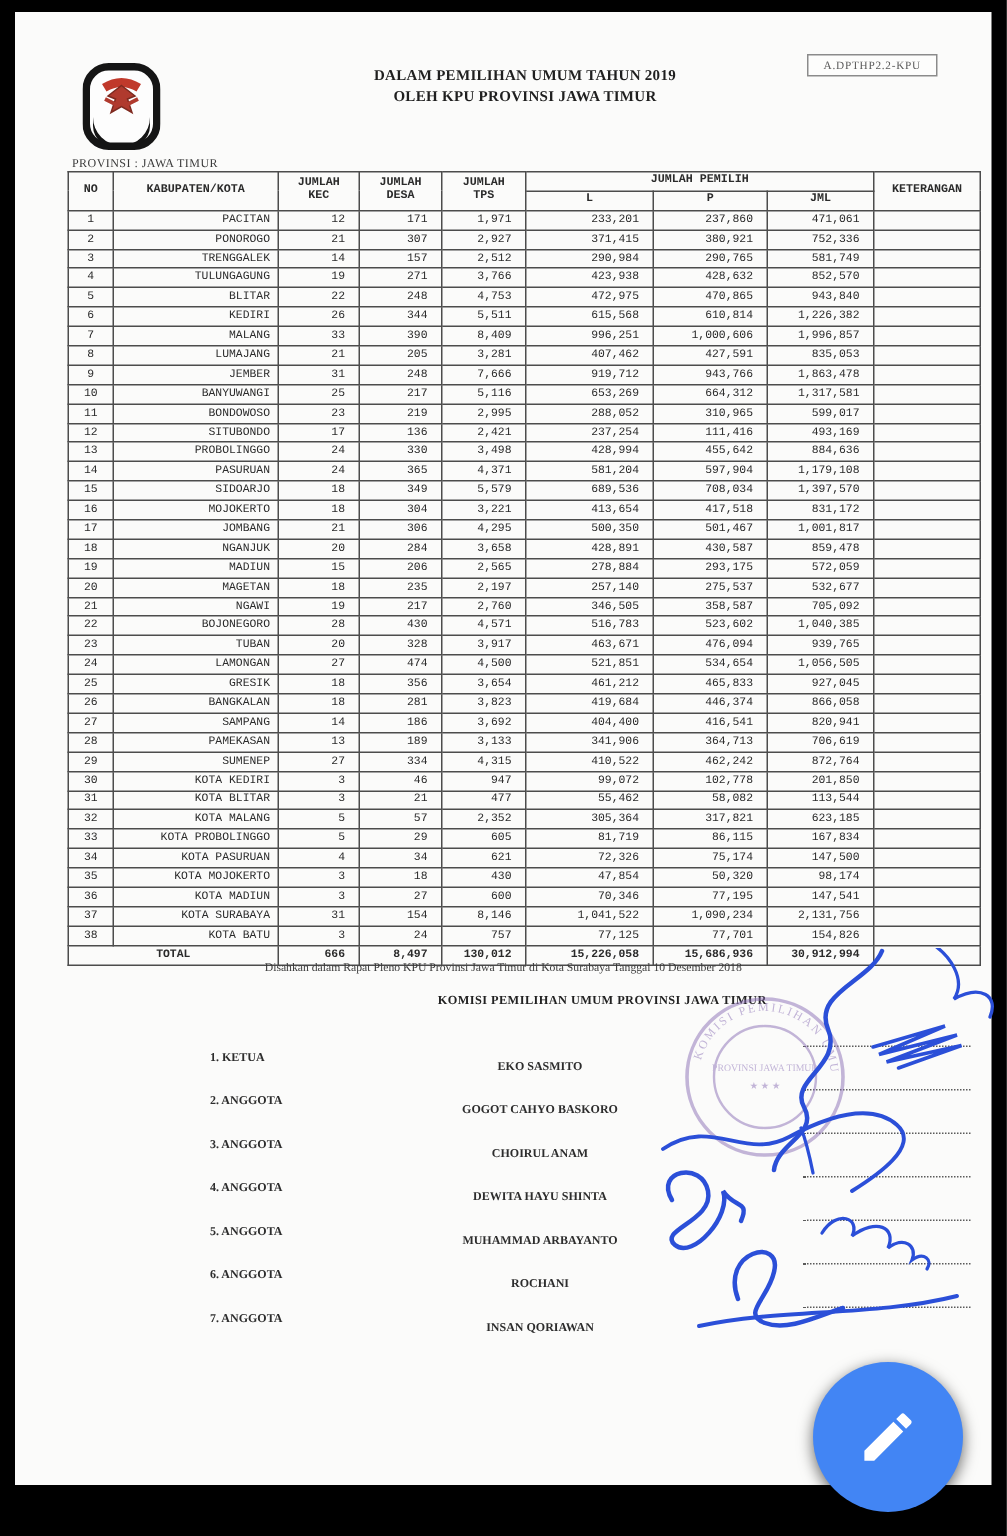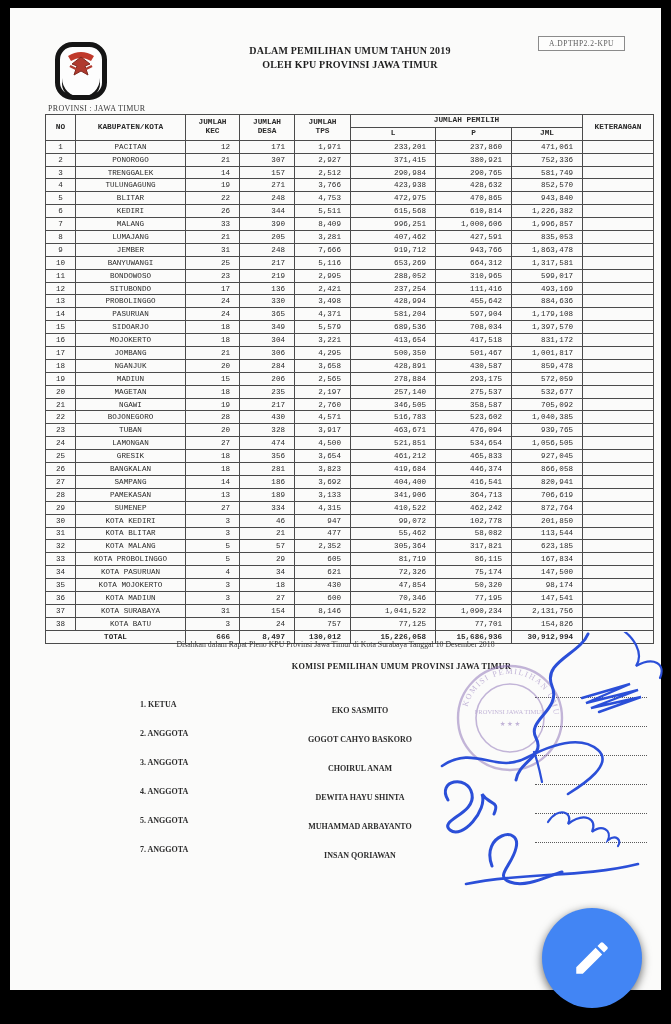--- a/index.html
+++ b/index.html
@@ -23,21 +23,21 @@
           color:#3a3a3a; letter-spacing:.3px; }
 
   
   .tbl-wrap { position:absolute; left:35px; top:106px; width:598px;font-family:Liberation Mono, monospace; }
   table { border-collapse:collapse; width:598px; table-layout:fixed; }
   th, td { border:1px solid #4c4c4c; font-size:7.6px; color:#2b2b2b;
            padding:0 5px; height:12.9px; line-height:10px; overflow:hidden;
            white-space:nowrap; }
   thead th { font-weight:bold; text-align:center; font-size:7.8px; line-height:9.5px; padding:1px 2px; }
   td.c { text-align:center; }
-  td.l { text-align:center; }
+  td.l { text-align:right; }
   td.r { text-align:right; padding-right:9px; }
   tr.total td { font-weight:bold; }
   col.c-no   { width:30px; }
   col.c-kab  { width:110px; }
   col.c-kec  { width:54px; }
   col.c-desa { width:55px; }
   col.c-tps  { width:56px; }
   col.c-l    { width:85px; }
   col.c-p    { width:76px; }
   col.c-jml  { width:71px; }
@@ -587,20 +587,25 @@
           <div class="sig-role">4. ANGGOTA</div>
           <div class="sig-name">DEWITA HAYU SHINTA</div>
           <div class="sig-line"></div>
         </div>
         <div class="sig-row">
           <div class="sig-role">5. ANGGOTA</div>
           <div class="sig-name">MUHAMMAD ARBAYANTO</div>
           <div class="sig-line"></div>
         </div>
         <div class="sig-row">
+          <div class="sig-role">6. ANGGOTA</div>
+          <div class="sig-name">ROCHANI</div>
+          <div class="sig-line"></div>
+        </div>
+        <div class="sig-row">
           <div class="sig-role">7. ANGGOTA</div>
           <div class="sig-name">INSAN QORIAWAN</div>
           <div class="sig-line"></div>
         </div>
       </div>
 
     <svg class="ink" viewBox="0 0 240 268">
 
       <g opacity="0.5">
         <circle cx="80" cy="86" r="52" fill="none" stroke="#8a6fb5" stroke-width="2.4"></circle>

